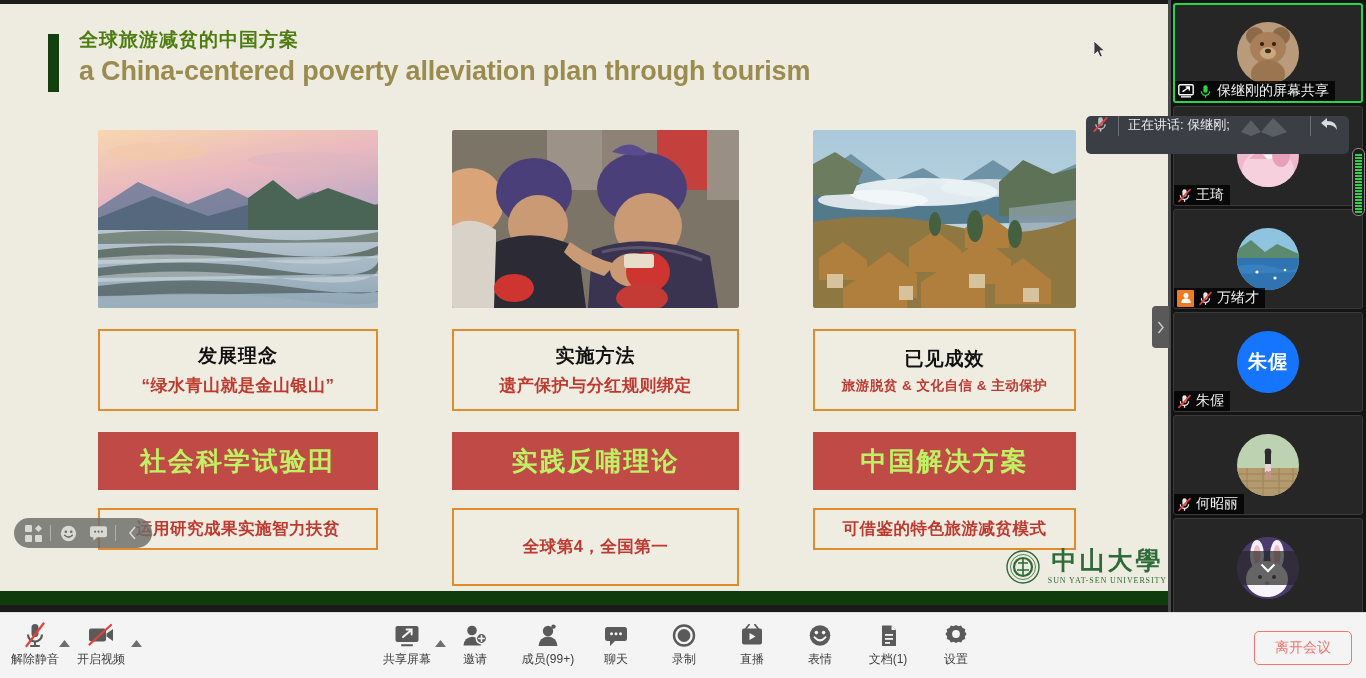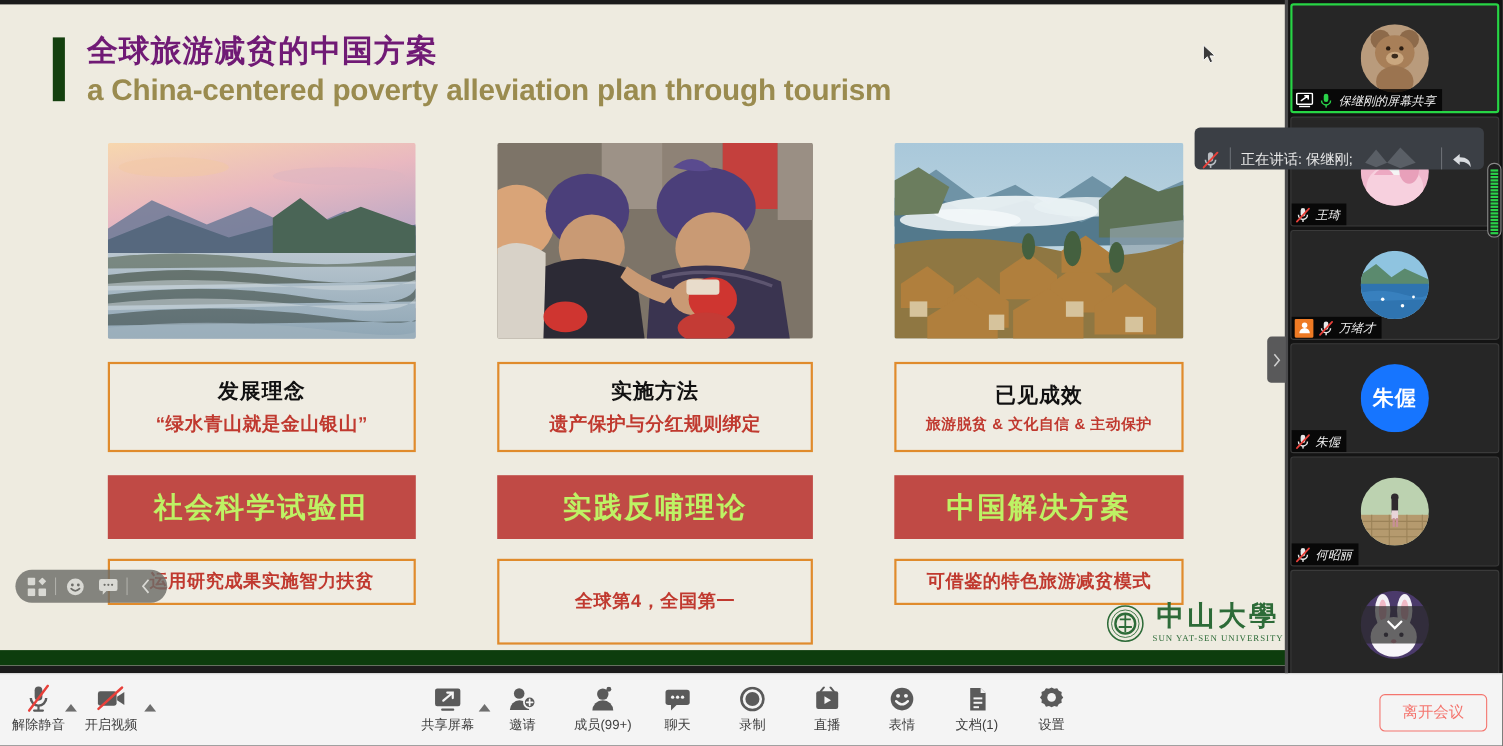--- a/index.html
+++ b/index.html
@@ -31,21 +31,21 @@
     background: #0d3d0d;
   }
 
   
   .title-block { position: absolute; left: 48px; top: 24px; display: flex; gap: 20px; }
   .title-bar {
     width: 11px; height: 58px; background: #14400f; margin-top: 6px; flex: none;
   }
   .title-texts { display: flex; flex-direction: column; gap: 2px; }
   .title-cn {
-    font-size: 28px; font-weight: bold; color: #701a75;
+    font-size: 19px; font-weight: bold; color: #4d7c0f;
     letter-spacing: 1px; line-height: 1.25;
   }
   .title-en {
     font-size: 27px; font-weight: bold; color: #9a8b4f;
     letter-spacing: -0.2px; line-height: 1.3;
   }
 
   
   .columns {
     position: absolute; left: 98px; top: 126px;
@@ -174,21 +174,21 @@
     display: flex; align-items: center; justify-content: center;
     color: #fff; font-size: 19px; font-weight: bold; letter-spacing: 1px;
   }
   .tile-label {
     position: absolute; left: 0; bottom: 0;
     display: flex; align-items: center; gap: 4px;
     padding: 2px 6px 2px 3px;
     background: rgba(0,0,0,0.78);
     height: 20px;
   }
-  .tile-label .nm { color: #f0f0f0; font-size: 11px; white-space: nowrap; font-style: italic; }
+  .tile-label .nm { color: #f0f0f0; font-size: 14px; white-space: nowrap; }
   .host-badge {
     width: 17px; height: 17px; background: #ee7a24;
     display: flex; align-items: center; justify-content: center;
     border-radius: 1px; flex: none;
   }
   .mic-ic { width: 15px; height: 15px; flex: none; }
   .share-ic { width: 16px; height: 14px; flex: none; }
   .tile-chevron {
     position: absolute; left: 50%; top: 50%; transform: translate(-50%,-50%);
     width: 62px; height: 34px;
@@ -220,21 +220,21 @@
     justify-content: flex-end; z-index: 22;
   }
   .level-meter i { display: block; height: 2px; background: #2ad24a; }
 
   
   .speak-toast {
     position: absolute; left: 1086px; top: 116px;
     height: 38px;
     background: #3b3f45;
     border-radius: 5px;
-    display: flex; align-items: flex-end;
+    display: flex; align-items: flex-start;
     padding: 0 10px 0 6px; gap: 9px;
     z-index: 35;
   }
   .speak-toast .txt { color: #e9e9e9; font-size: 13px; white-space: nowrap; }
   .toast-div { width: 1px; height: 20px; background: #6a6e74; }
   .toast-diamonds { display: flex; gap: 2px; }
 
   
   .toolbar {
     position: absolute; left: 0; top: 612px;

